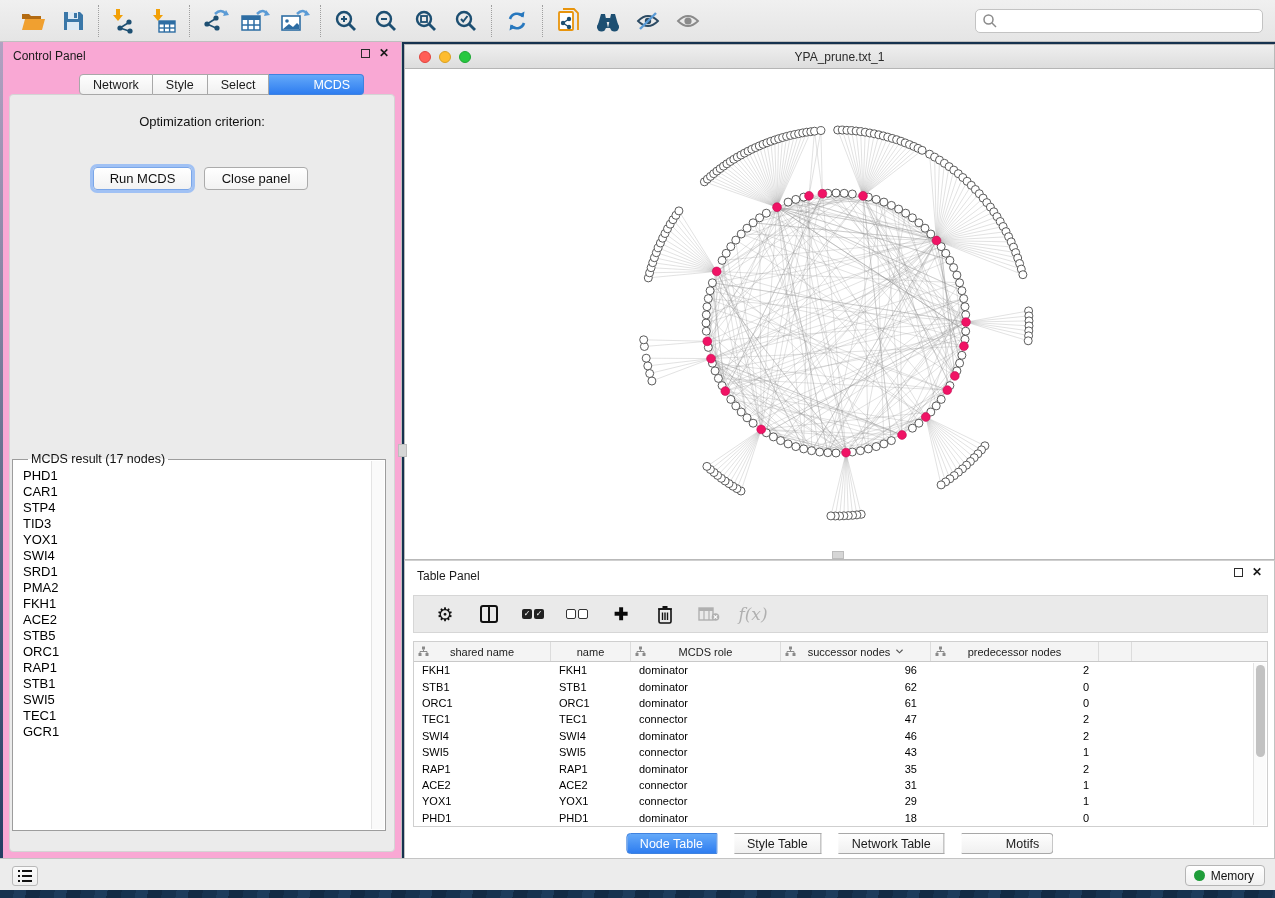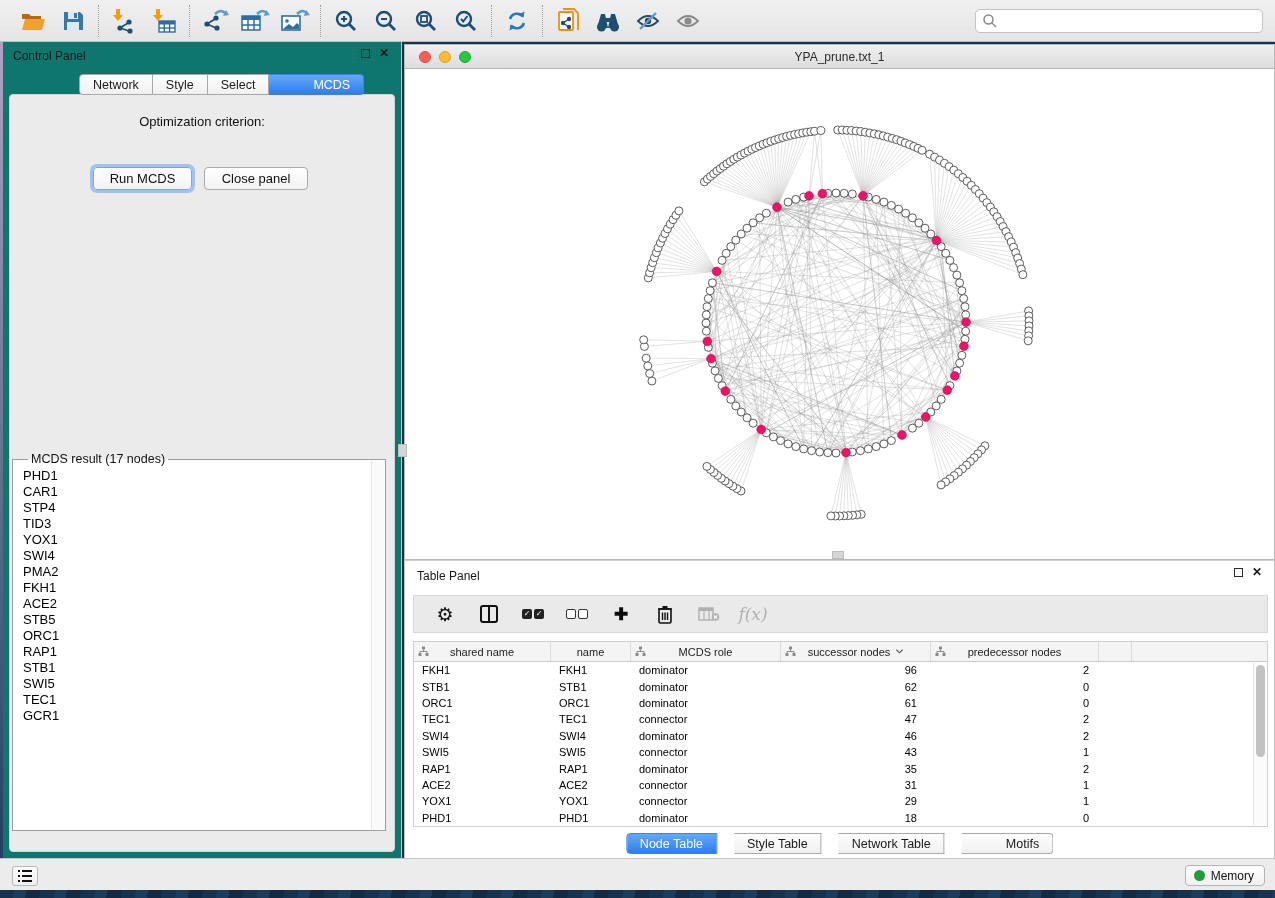--- a/index.html
+++ b/index.html
@@ -14,21 +14,21 @@
   .tgroup + .tgroup { border-left:1px dotted #9f9f9f; }
   .tbtn { width:30px; height:28px; display:flex; align-items:center; justify-content:center; }
   .searchbox { position:absolute; right:12px; top:9px; width:288px; height:24px; background:#fff; border:1px solid #c3c3c3; border-radius:5px; display:flex; align-items:center; padding-left:6px; }
   .searchbox input { border:none; outline:none; flex:1; font-size:12px; height:18px; background:transparent; }
 
   
   .left-strip { left:0; top:42px; width:3px; height:848px; background:linear-gradient(#b2a2c2,#66718f,#1e3a5f); }
   .desktop-strip { left:0; top:890px; width:1275px; height:8px; background:repeating-linear-gradient(100deg,#16324f 0 14px,#1d3c5c 14px 26px,#122a44 26px 40px); }
 
   
-  .control-panel { left:3px; top:42px; width:399px; height:816px; background:#0f766e; border-right:1px solid #c2c2c2; }
+  .control-panel { left:3px; top:42px; width:399px; height:816px; background:#f9a8d4; border-right:1px solid #c2c2c2; }
   .panel-title { font-size:12px; color:#1a1a1a; }
   .cp-header { position:absolute; left:10px; top:7px; }
   .win-icons { position:absolute; top:6px; display:flex; gap:9px; align-items:center; }
   .float-box { width:9px; height:9px; border:1.5px solid #2b2b2b; background:transparent; }
   .close-x { font-size:12px; font-weight:bold; color:#1a1a1a; line-height:10px; }
   .cp-sub { position:absolute; left:6px; top:52px; width:386px; height:758px; background:#ebebeb; border:1px solid #d4d4d4; border-radius:4px; }
   .seg { position:absolute; display:flex; }
   .seg .sbtn { height:21px; border:1px solid #a8a8a8; border-left:none; background:linear-gradient(#fefefe,#f0f0f0); font-size:12.5px; color:#1a1a1a; padding:0 13px; display:flex; align-items:center; font-family:"Liberation Sans",sans-serif; }
   .seg .sbtn:first-child { border-left:1px solid #a8a8a8; border-radius:4px 0 0 4px; }
   .seg .sbtn:last-child { border-radius:0 4px 4px 0;padding-left:44px; }
@@ -280,20 +280,21 @@
     <button class="btn" style="left:201px; top:125px; width:104px;">Close panel</button>
     <div class="mcds-fieldset">
       <div class="mcds-legend">MCDS result (17 nodes)</div>
       <div class="mcds-list">
           <div class="mcds-item">PHD1</div>
           <div class="mcds-item">CAR1</div>
           <div class="mcds-item">STP4</div>
           <div class="mcds-item">TID3</div>
           <div class="mcds-item">YOX1</div>
           <div class="mcds-item">SWI4</div>
+          <div class="mcds-item">SRD1</div>
           <div class="mcds-item">PMA2</div>
           <div class="mcds-item">FKH1</div>
           <div class="mcds-item">ACE2</div>
           <div class="mcds-item">STB5</div>
           <div class="mcds-item">ORC1</div>
           <div class="mcds-item">RAP1</div>
           <div class="mcds-item">STB1</div>
           <div class="mcds-item">SWI5</div>
           <div class="mcds-item">TEC1</div>
           <div class="mcds-item">GCR1</div>

